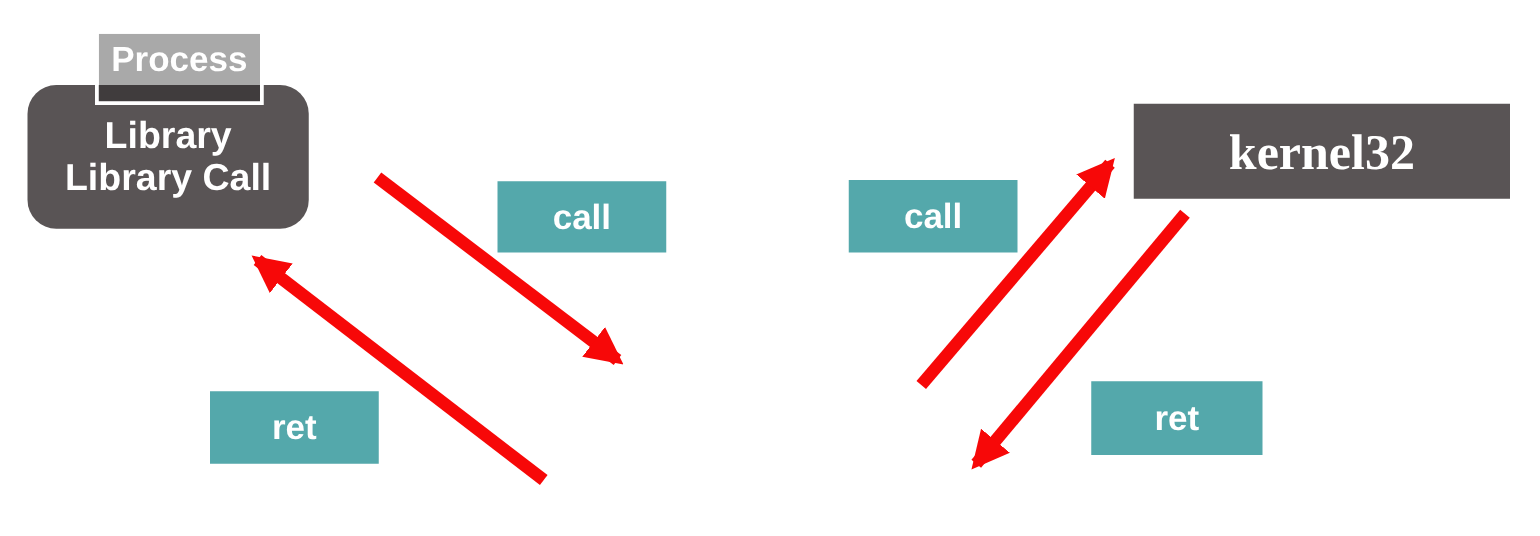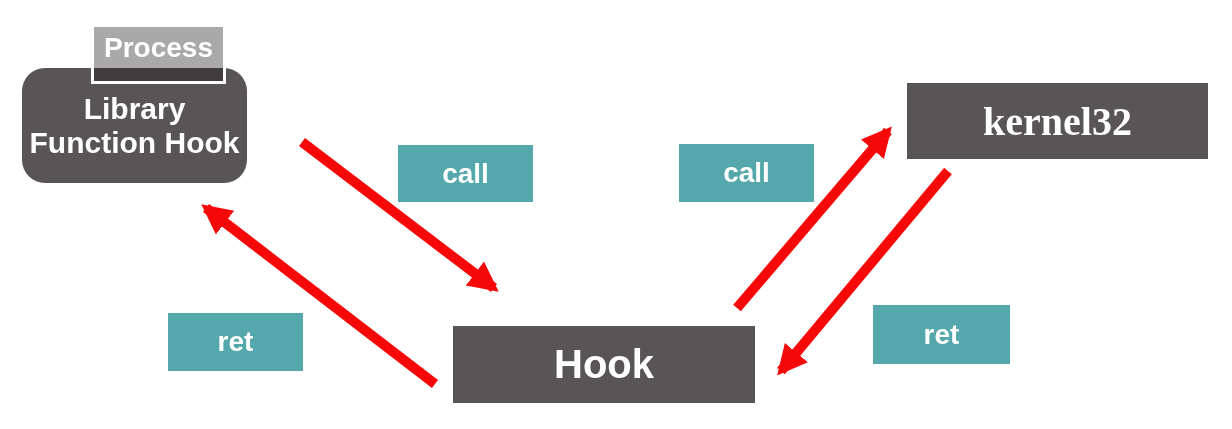--- a/index.html
+++ b/index.html
@@ -46,21 +46,21 @@
   .node-kernel32{
     left:907px;top:83px;width:301px;height:76px;
     font-size:40px;
     font-family:Liberation Serif, serif;
   }
   .node-hook{
     left:453px;top:326px;width:302px;height:77px;
     font-size:40px;
   }
   .node-process{
-    left:91px;top:24px;width:135px;height:60px;
+    left:76px;top:24px;width:135px;height:60px;
     border:3px solid #ffffff;
     background:linear-gradient(to bottom, var(--process-fill) 0px, var(--process-fill) 41px, var(--process-overlap-fill) 41px, var(--process-overlap-fill) 100%);
     font-size:28px;
     padding-bottom:13px;
     z-index:3;
   }
   .edge-label{
     background:var(--edge-label-fill);
     font-size:28px;
     margin-top:12px;
@@ -86,30 +86,27 @@
     <line x1="737" y1="308" x2="888" y2="131" marker-end="url(#ah)"></line>
     <line x1="948" y1="171" x2="781" y2="371" marker-end="url(#ah)"></line>
   </svg>
 
   <div class="box node-process">
     <span>Process</span>
   </div>
 
   <div class="box node node-library">
     <span>Library</span>
-    <span>Function Hook</span>
+    <span>Library Call</span>
   </div>
 
   <div class="box node node-kernel32">
     <span>kernel32</span>
   </div>
 
-  <div class="box node node-hook">
-    <span>Hook</span>
-  </div>
 
   <div class="box edge-label edge-call-left">
     <span>call</span>
   </div>
 
   <div class="box edge-label edge-call-right">
     <span>call</span>
   </div>
 
   <div class="box edge-label edge-ret-left">

